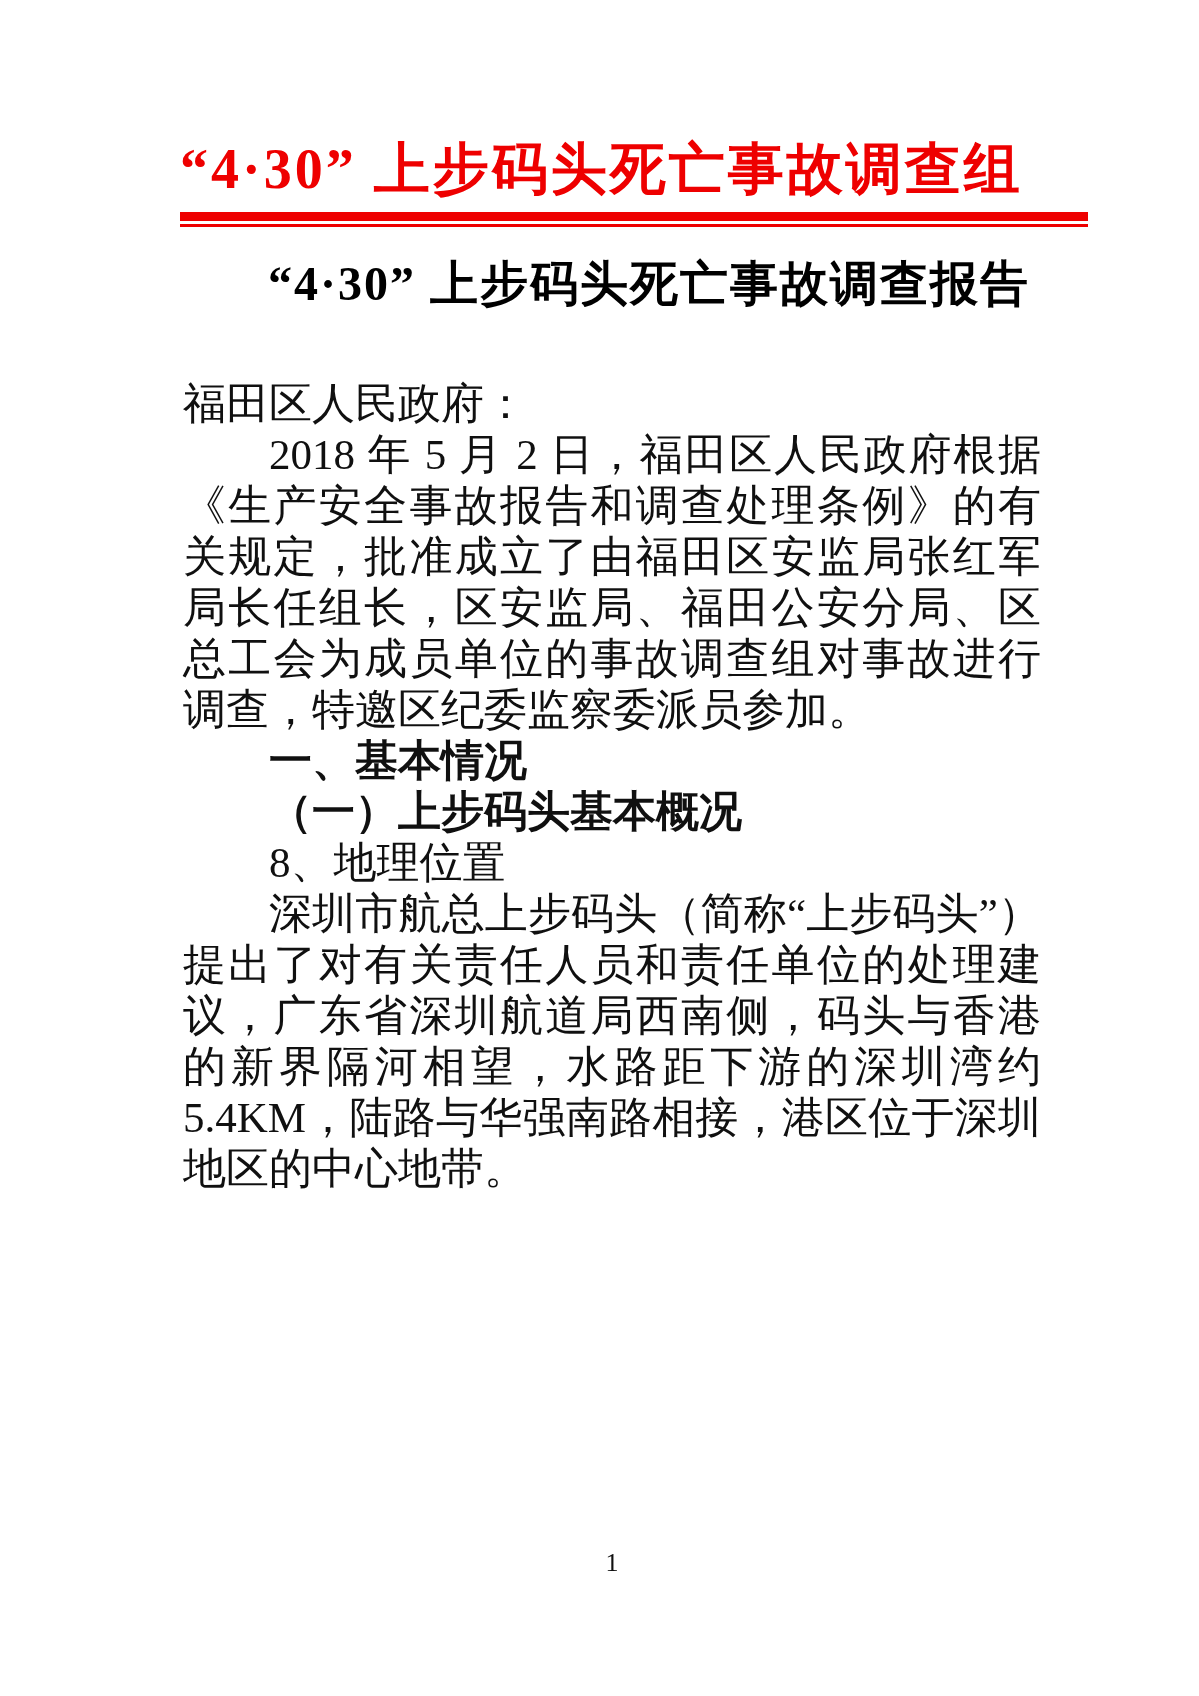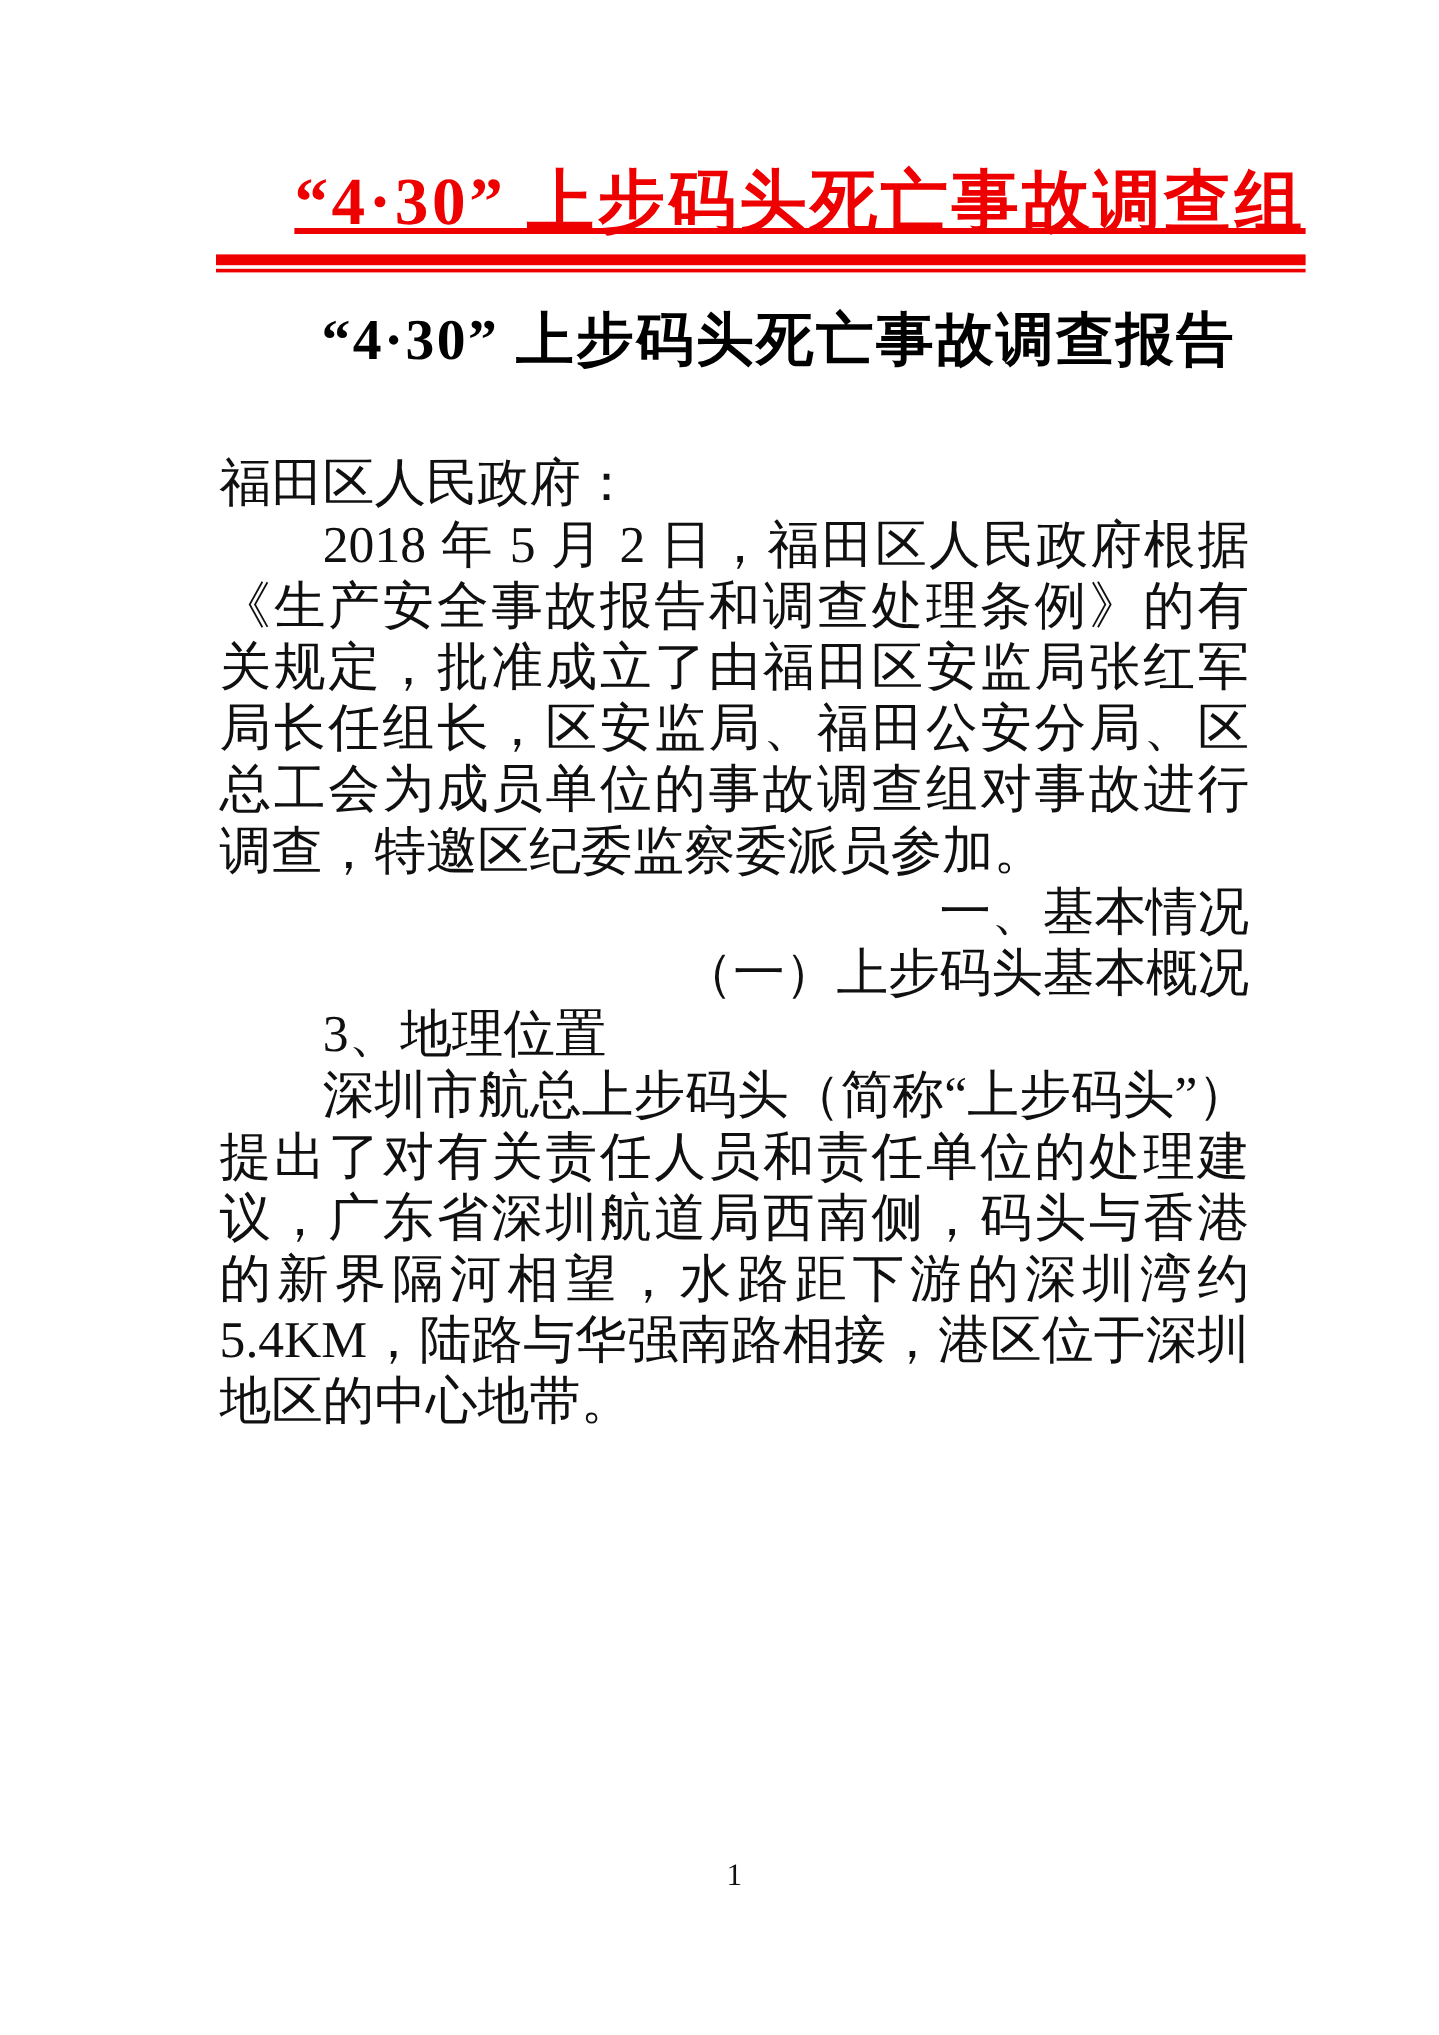--- a/index.html
+++ b/index.html
@@ -25,24 +25,23 @@
     position: absolute;
     left: 180px;
     top: 130px;
     width: 908px;
   }
   .letterhead-title {
     font-family: "Liberation Serif", serif;
     font-weight: bold;
     font-size: 56px;
     line-height: 78px;
-    text-align: right;
+    text-align: left;
     letter-spacing: 3px;
     white-space: nowrap;
-    text-decoration: underline;
   }
   .rule-thick {
     height: 9px;
     margin-top: 4px;
   }
   .rule-thin {
     height: 3px;
     margin-top: 3px;
   }
   
@@ -78,23 +77,23 @@
     padding: 0;
   }
   .salutation {
     text-indent: 0;
   }
   .para {
     text-indent: 2em;
   }
   .heading1, .heading2 {
     font-family: "Liberation Sans", sans-serif;
-    font-weight: normal;
+    font-weight: bold;
     text-indent: 2em;
-    text-align: right;
+    text-align: left;
   }
   .subheading {
     text-indent: 2em;
     text-align: left;
   }
   
   .page-number {
     position: absolute;
     left: 183px;
     top: 1548px;
@@ -116,19 +115,19 @@
     <div class="rule-thin" style="background: rgb(238, 0, 0);"></div>
   </div>
 
   <h1 class="doc-title">“4·30” 上步码头死亡事故调查报告</h1>
 
   <div class="doc-body">
       <div class="salutation">福田区人民政府：</div>
       <div class="para">2018 年 5 月 2 日，福田区人民政府根据《生产安全事故报告和调查处理条例》的有关规定，批准成立了由福田区安监局张红军局长任组长，区安监局、福田公安分局、区总工会为成员单位的事故调查组对事故进行调查，特邀区纪委监察委派员参加。</div>
       <div class="heading1">一、基本情况</div>
       <div class="heading2">（一）上步码头基本概况</div>
-      <div class="subheading">3、地理位置</div>
+      <div class="subheading">8、地理位置</div>
       <div class="para">深圳市航总上步码头（简称“上步码头”）提出了对有关责任人员和责任单位的处理建议，广东省深圳航道局西南侧，码头与香港的新界隔河相望，水路距下游的深圳湾约 5.4KM，陆路与华强南路相接，港区位于深圳地区的中心地带。</div>
     </div>
 
   <div class="page-number">1</div>
 
 </div>
 
 </body></html>

